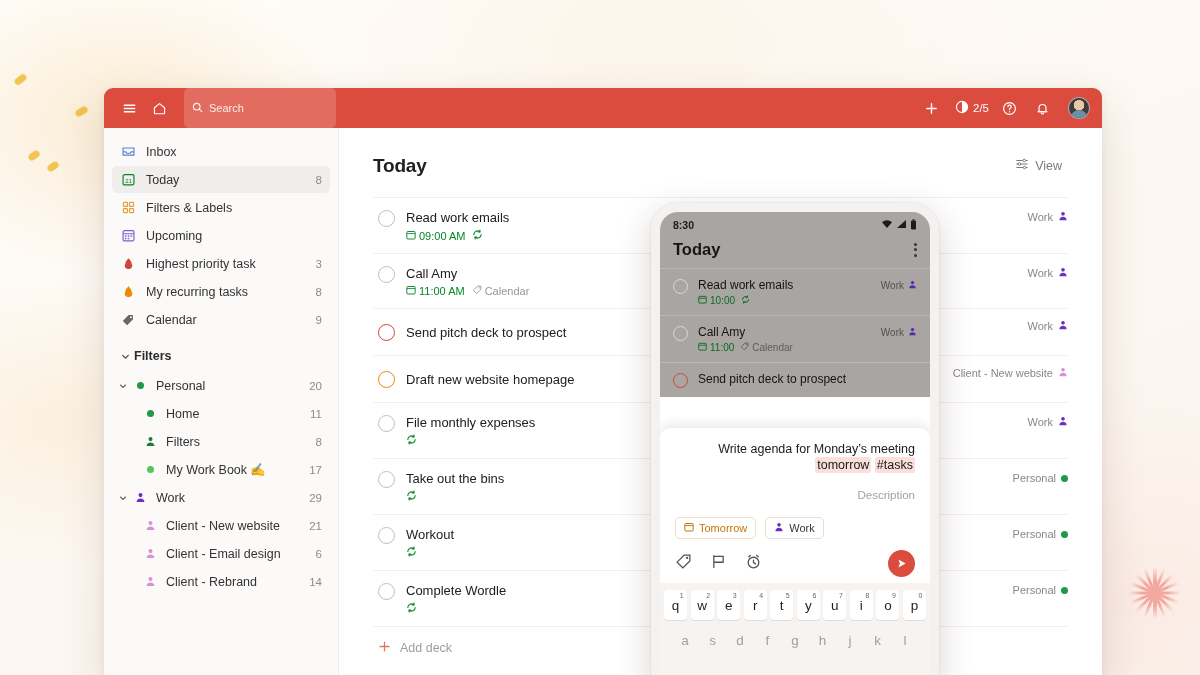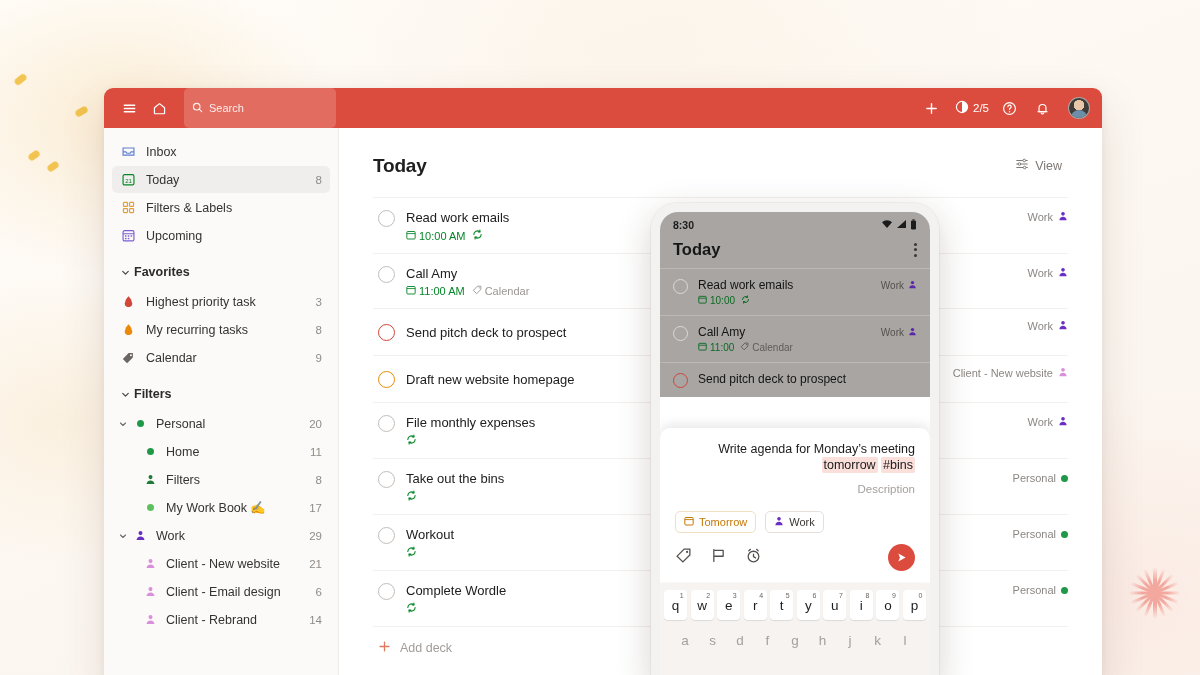--- a/index.html
+++ b/index.html
@@ -192,21 +192,21 @@
   .sheet {
     position: absolute; left: 0; right: 0; top: 216px;
     background: #fff;
     border-radius: 10px 10px 0 0;
     padding: 13px 15px 9px 15px;
     box-shadow: 0 -3px 12px rgba(0,0,0,.10);
     text-align: right;
   }
   .sheet-title { font-size: 12.5px; color: #1a1a1a; line-height: 16px; }
   .hl { background: #fbdfdb; color: #1a1a1a; border-radius: 2px; padding: 1px 2px; }
-  .sheet-desc { font-size: 11.5px; color: #a6a09c; margin-top: 10px; }
+  .sheet-desc { font-size: 11.5px; color: #a6a09c; margin-top: 16px; }
   .chips { display: flex; gap: 9px; margin-top: 16px; }
   .chip {
     display: flex; align-items: center; gap: 5px;
     border: 1px solid #e4dfdb; border-radius: 5px;
     padding: 4px 8px; font-size: 11px; background: #fff;
   }
   .chip.amber { color: #c47804; border-color: #f1dfc2; }
   .chip.proj { color: #3b3835; }
   .sheet-bottom { display: flex; align-items: center; gap: 18px; margin-top: 11px; padding-bottom: 2px; }
   .send {
@@ -367,28 +367,20 @@
                 <rect x="10.2" y="7.8" width="1.7" height="1.5"></rect>
                 <rect x="4.2" y="10.5" width="1.7" height="1.5"></rect>
                 <rect x="7.2" y="10.5" width="1.7" height="1.5"></rect>
               </g>
             </svg>
         </span>
         <span class="nav-label">Upcoming</span>
         <span class="nav-count"></span>
       </div>
 
-      <div class="section-head">
-        <span class="chev">
-          <svg width="11" height="11" viewBox="0 0 12 12">
-              <path d="M3 4.8 6 7.8 9 4.8" fill="none" stroke="#4a4745" stroke-width="1.4" stroke-linecap="round" stroke-linejoin="round"></path>
-            </svg>
-        </span>
-        <span>Favorites</span>
-      </div>
 
       <div class="nav-row">
         <span class="nav-ico">
           <svg width="13" height="13" viewBox="0 0 14 14">
               <path d="M7 1.4c2 2.4 3.4 3.6 3.4 6A3.4 3.4 0 0 1 7 12.8 3.4 3.4 0 0 1 3.6 7.4c0-2.4 1.4-3.6 3.4-6z" fill="#d1453b"></path>
             </svg>
         </span>
         <span class="nav-label">Highest priority task</span>
         <span class="nav-count">3</span>
       </div>
@@ -536,21 +528,21 @@
       <div class="task">
         <div class="cbx"></div>
         <div class="t-main">
           <div class="t-title">Read work emails</div>
           <div class="t-meta">
             <span class="meta-date">
               <span><svg width="10" height="10" viewBox="0 0 12 12">
                     <rect x="1" y="1.8" width="10" height="9" rx="1.2" fill="none" stroke="#058527" stroke-width="1.1"></rect>
                     <line x1="1" y1="4.3" x2="11" y2="4.3" stroke="#058527" stroke-width="1"></line>
                   </svg></span>
-              <span>10:00 AM</span>
+              <span>09:00 AM</span>
             </span>
             <span><svg width="11" height="11" viewBox="0 0 12 12">
                   <path d="M2 6a4 4 0 0 1 6.6-3M10 6a4 4 0 0 1-6.6 3" fill="none" stroke="#058527" stroke-width="1.2" stroke-linecap="round"></path>
                   <path d="M8.6 1.2v1.9h-1.9M3.4 10.8V8.9h1.9" fill="none" stroke="#058527" stroke-width="1.2" stroke-linecap="round"></path>
                 </svg></span>
           </div>
         </div>
         <div class="t-proj">
           <span>Work</span>
           <span><svg width="10" height="10" viewBox="0 0 12 12">
@@ -793,21 +785,21 @@
         <div class="ph-t">
           <div class="ph-tt">Send pitch deck to prospect</div>
         </div>
       </div>
     </div>
 
     <div class="sheet">
       <div class="sheet-title">
         <span>Write agenda for Monday’s meeting</span><br>
         <span class="hl">tomorrow</span>
-        <span class="hl">#bins</span>
+        <span class="hl">#tasks</span>
       </div>
       <div class="sheet-desc">Description</div>
 
       <div class="chips">
         <div class="chip amber">
           <span><svg width="10" height="10" viewBox="0 0 12 12">
                 <rect x="1" y="1.8" width="10" height="9" rx="1.3" fill="none" stroke="#c47804" stroke-width="1.2"></rect>
                 <line x1="1" y1="4.3" x2="11" y2="4.3" stroke="#c47804" stroke-width="1.1"></line>
               </svg></span>
           <span>Tomorrow</span>

